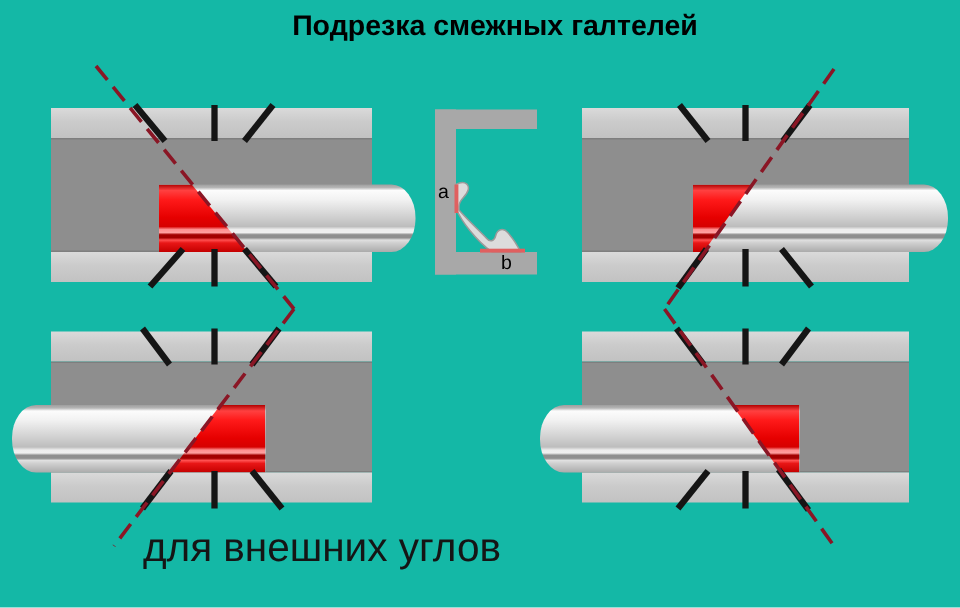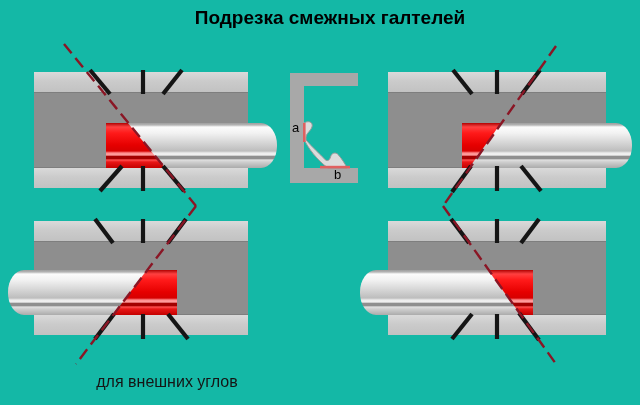--- a/index.html
+++ b/index.html
@@ -5,21 +5,21 @@
   html,body{margin:0;padding:0;background:#ffffff;}
   .canvas{
     position:relative;width:640px;height:405px;background:#14b8a6;
     font-family:"Liberation Sans",sans-serif;overflow:hidden;
   }
   .title{
     position:absolute;left:20px;right:0;top:7px;margin:0;
     text-align:center;font-size:19px;font-weight:bold;color:#000;
   }
   .caption{
-    position:absolute;top:373px;font-size:16px;color:#151515;text-align:center;
+    position:absolute;top:350px;font-size:27px;color:#151515;text-align:right;
   }
   .caption.left{left:0;width:334px;}
   .caption.right{left:366px;width:268px;}
 
   .miterbox{position:absolute;}
   .rail{
     position:absolute;left:0;right:0;height:20px;
     background:linear-gradient(to bottom,#dadada 0,#cbcbcb 45%,#c2c2c2 100%);
   }
   .rail.top{top:0;}

